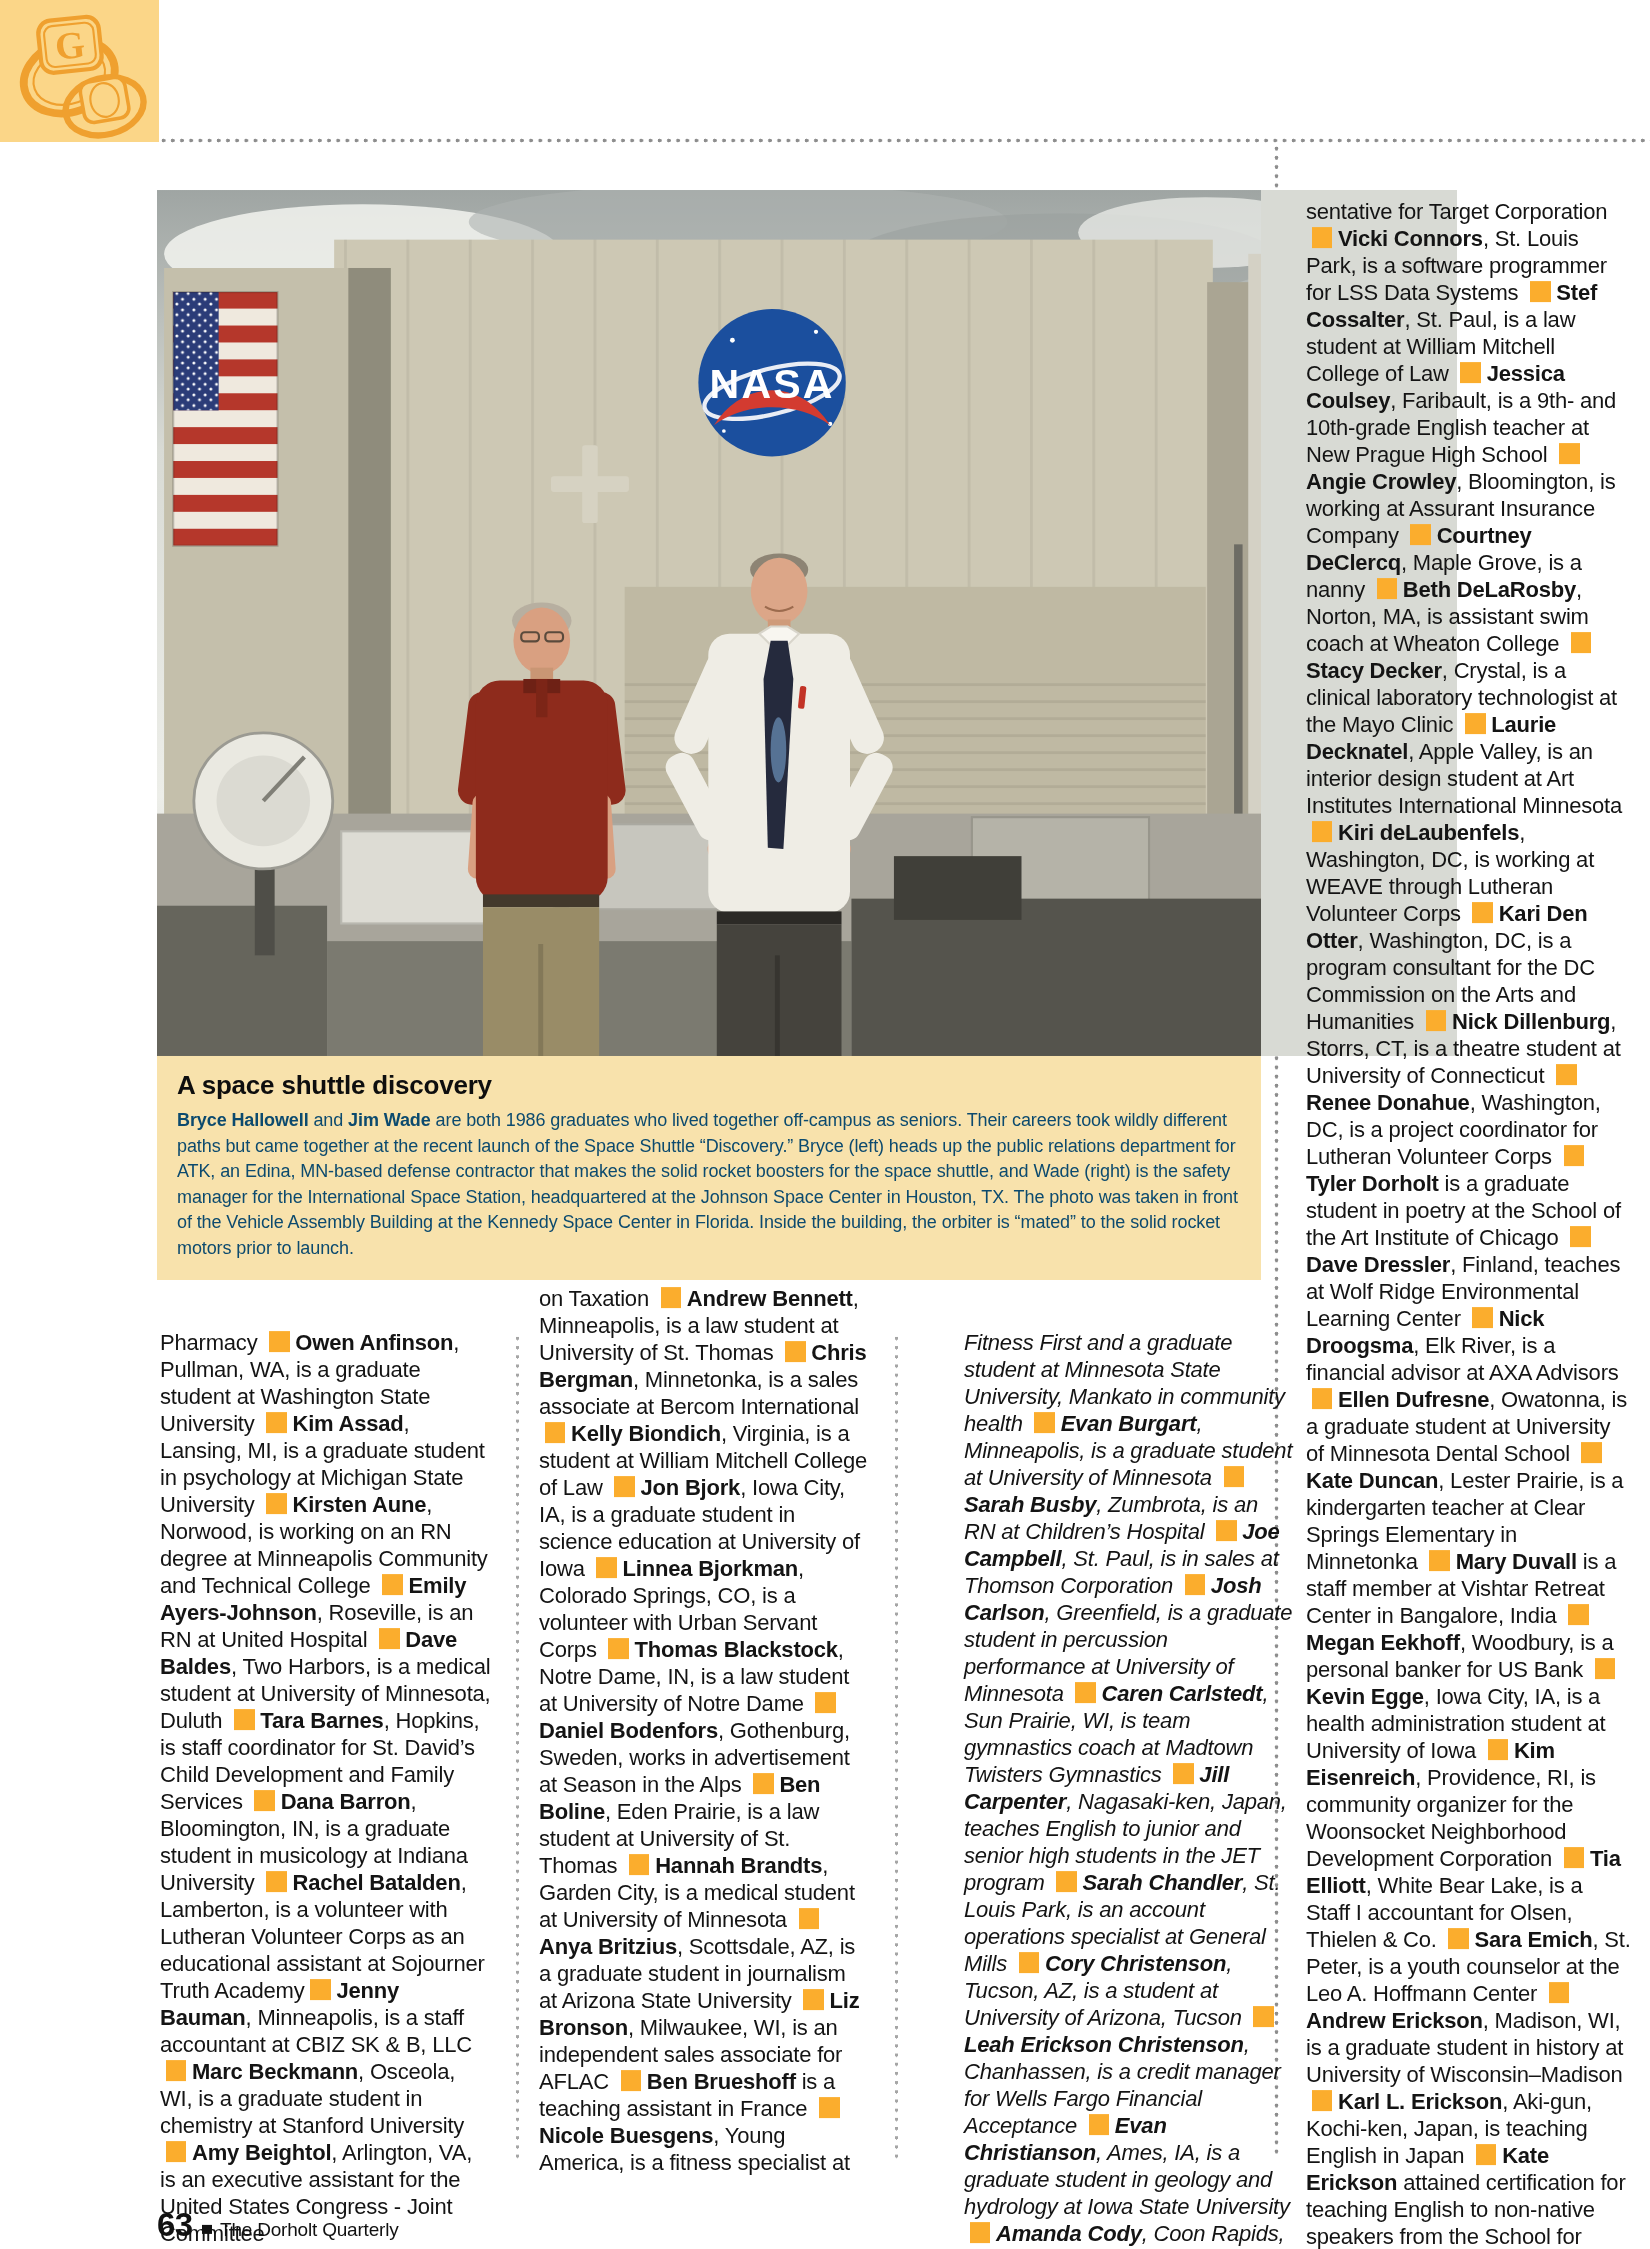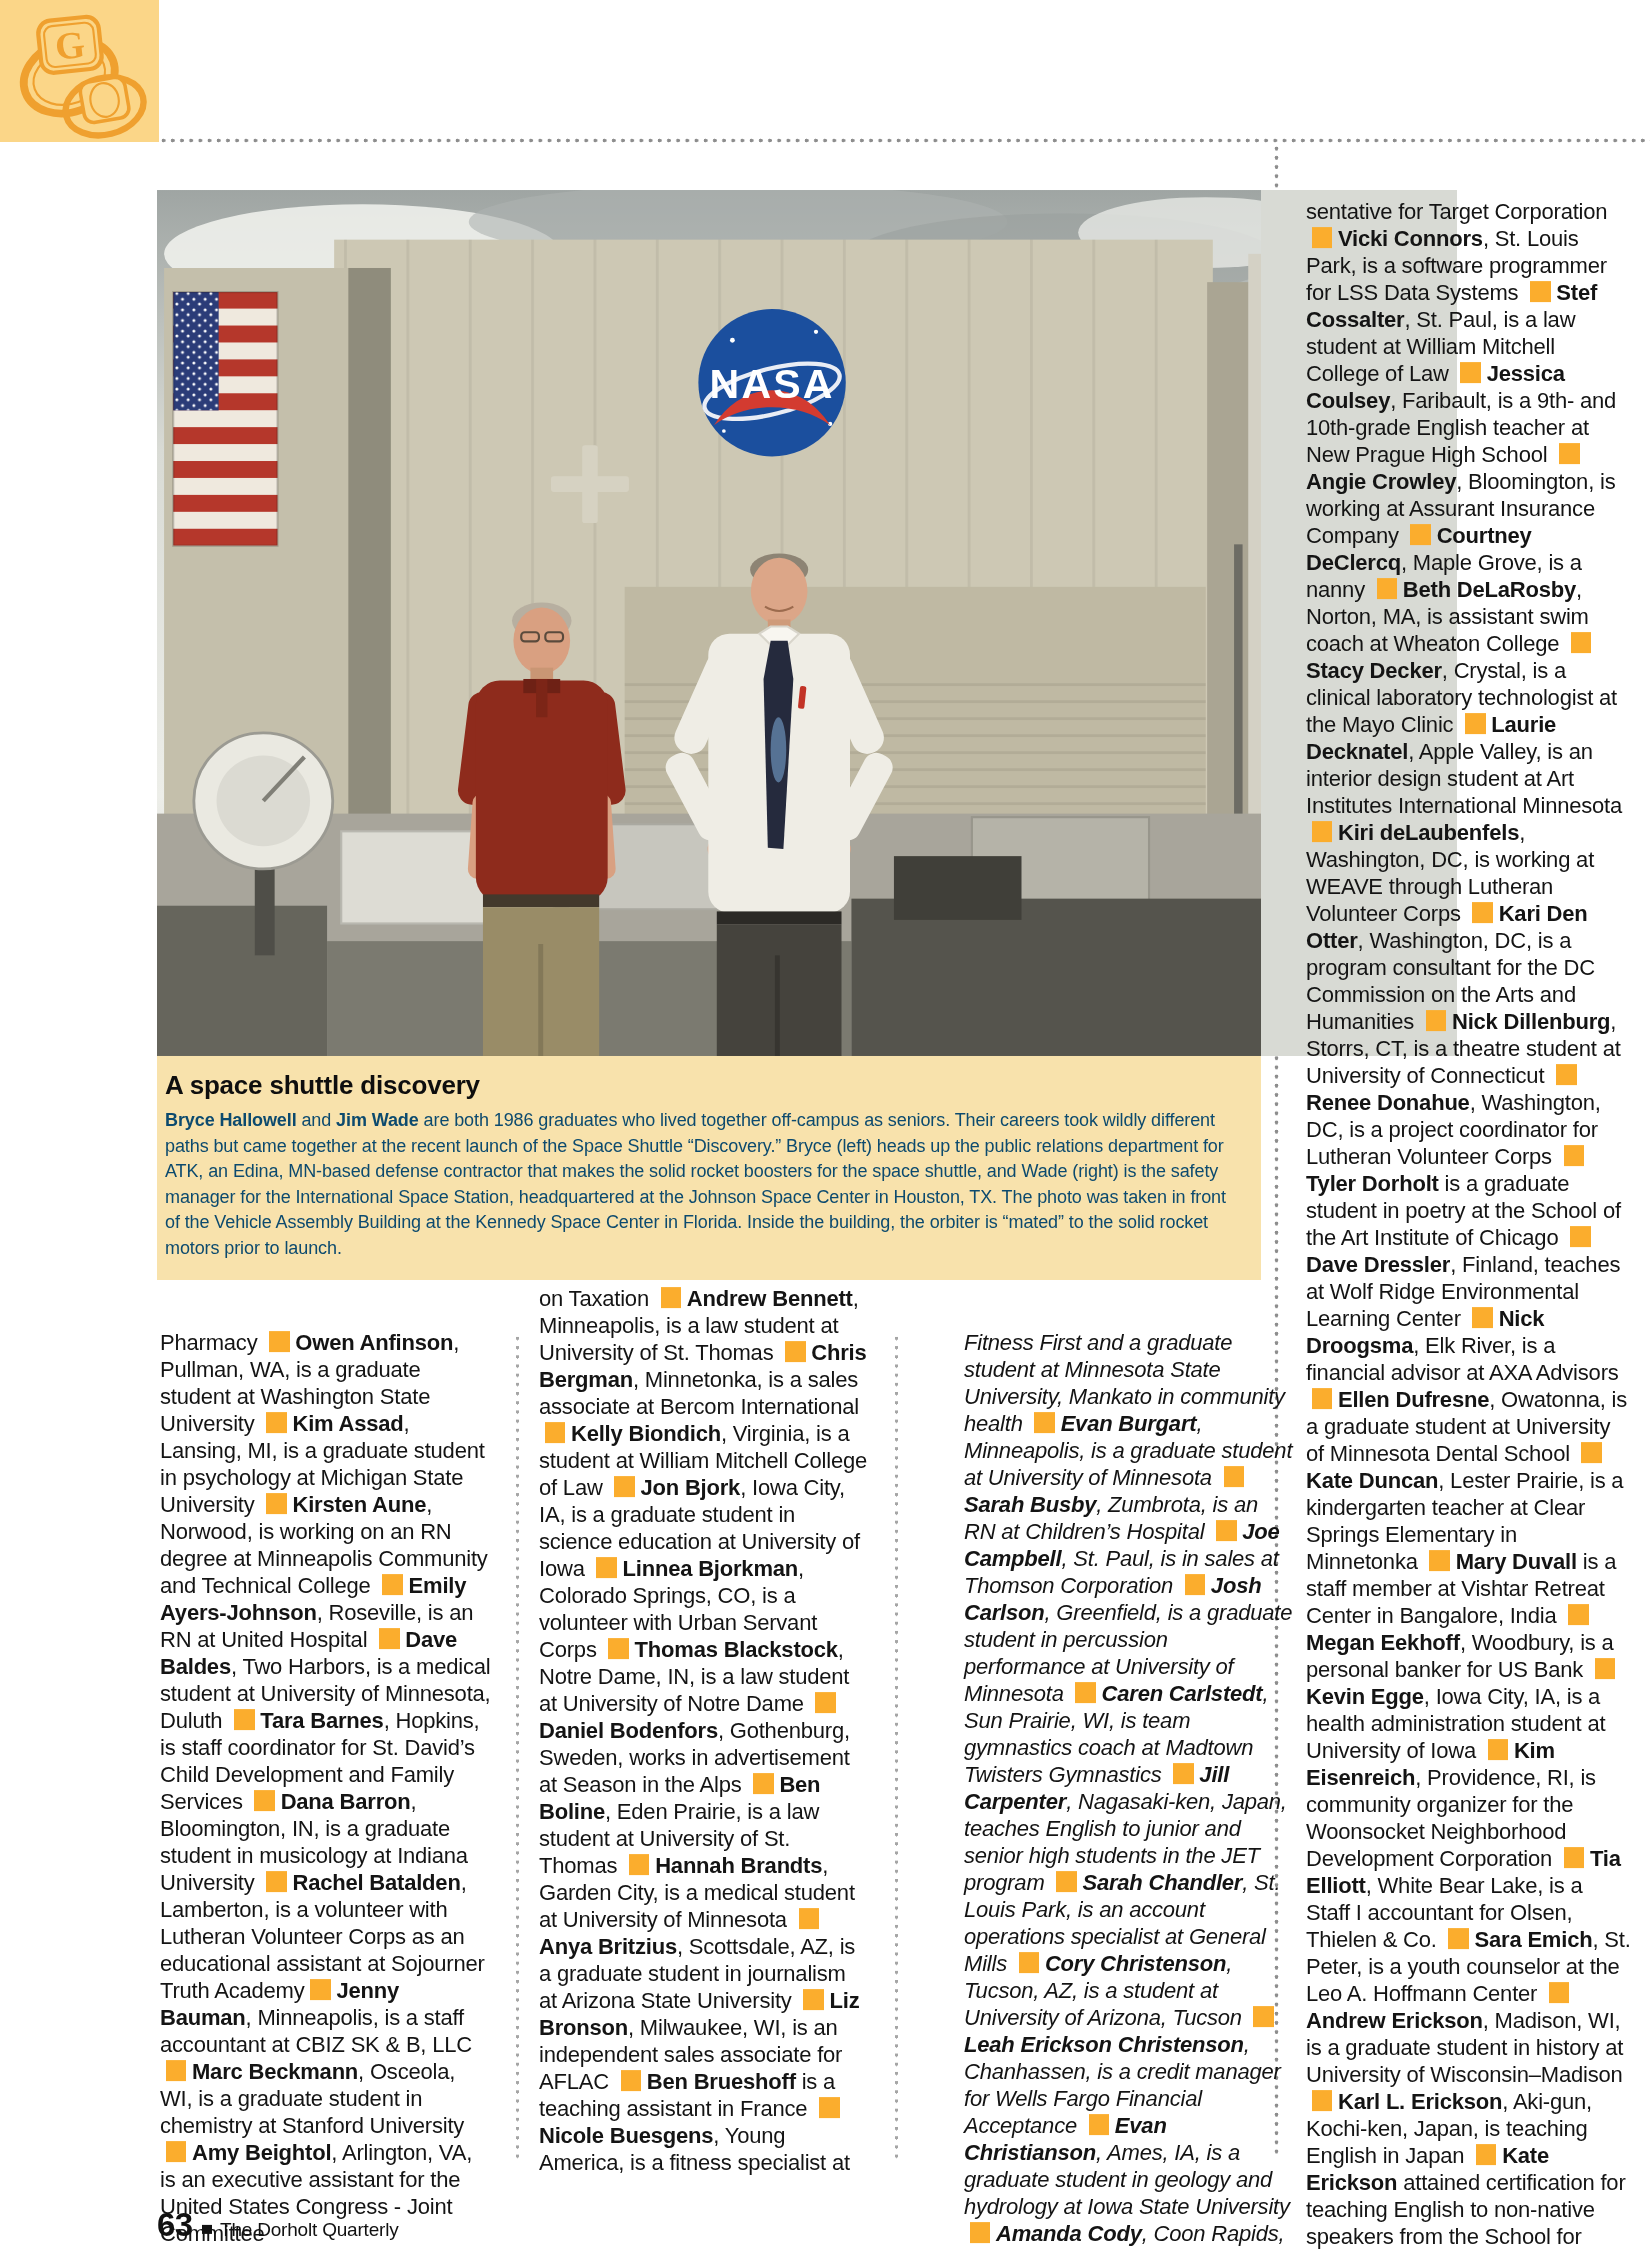--- a/index.html
+++ b/index.html
@@ -18,21 +18,21 @@
   #ring-box { left:0; top:0; width:159px; height:142px; background:#fbd688; }
   #rule-top { left:161px; top:138px; width:1489px; }
   #rule-right { left:1274px; top:146px; height:2009px; }
   #sep1 { left:515px; top:1336px; height:826px; }
   #sep2 { left:894px; top:1336px; height:826px; }
 
   #photo { left:157px; top:190px; width:1300px; height:866px; overflow:hidden; background:#d8dad4; }
   #photo svg { display:block; }
 
   #caption-box { left:157px; top:1056px; width:1104px; height:224px;
-                 background:#f8e2ac; padding:14px 20px 0 8px; overflow:hidden; }
+                 background:#f8e2ac; padding:14px 20px 0 20px; overflow:hidden; }
   .cap-title { font-size:26px; font-weight:bold; letter-spacing:-0.2px; color:#0e0e0e; margin-bottom:7px; }
   .cap-body  { font-size:18px; line-height:25.5px; color:#0c4a6e; letter-spacing:-0.1px; }
   .cap-body .pname { font-weight:bold; }
 
   .col { font-size:22px; line-height:27px; letter-spacing:-0.2px; color:#141414; }
   #col1 { left:160px;  top:1329px; width:332px; }
   #col2 { left:539px;  top:1285px; width:330px; }
   #col3 { left:964px; top:1329px; width:329px;font-style:italic; }
   #col4 { left:1306px; top:198px;  width:326px; }
   .pname { font-weight:bold; }

